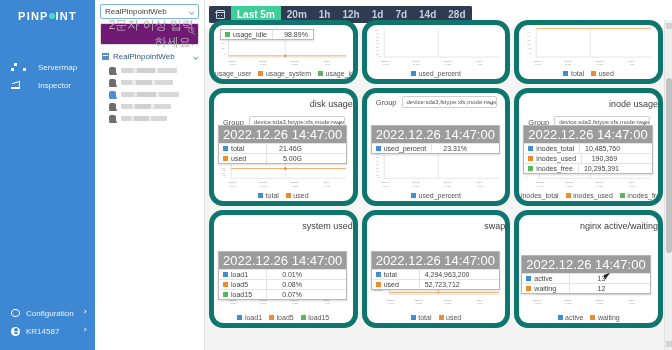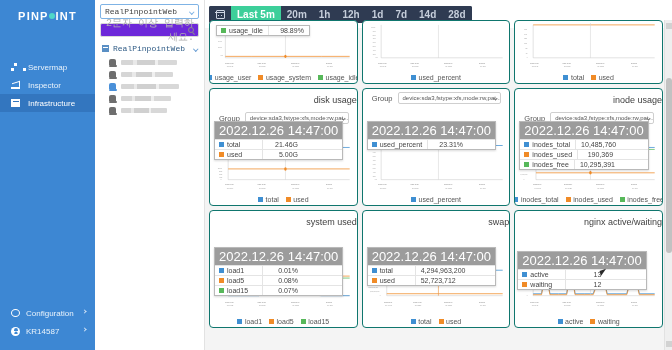--- a/index.html
+++ b/index.html
@@ -25,21 +25,21 @@
     letter-spacing:1px;
   }
   .logo-text { font-size:11px; font-weight:bold; color:#ffffff; letter-spacing:1.2px; }
   .logo-dot {
     display:inline-block; width:6px; height:6px; border-radius:50%;
     background:#4fd8c8; margin:0 0.5px; vertical-align:middle; position:relative; top:-1px;
   }
   .nav { margin-top:26px; }
   .nav-item {
     height:18px; display:flex; align-items:center; padding-left:11px;
-    font-size:8px; color:#e8f2fb; gap:8px;
+    font-size:8px; color:#e8f2fb; gap:18px;
   }
   .nav-item.active { background:#3376bf; color:#fff; }
   .nav-ico { width:9px; height:9px; display:inline-block; position:relative; flex:0 0 9px; }
   .ico-servermap::before, .ico-servermap::after {
     content:""; position:absolute; background:#fff;
   }
   .ico-servermap::before { width:3px;height:3px; left:3px; top:0; }
   .ico-servermap::after { width:9px;height:3px; left:0; top:5px;
      box-shadow:none; background:transparent;
      border-left:3px solid #fff; border-right:3px solid #fff; }
@@ -96,37 +96,36 @@
   .chev-r {
     position:absolute; right:9px; top:50%; margin-top:-3px;
     width:3px; height:3px; border-top:1.3px solid #cfe2f5; border-right:1.3px solid #cfe2f5;
     transform:rotate(45deg);
   }
 
   
   .agentpane {
     width:110px; flex:0 0 110px; background:#fff; height:350px;
     border-right:1px solid #e2e2e2;
-    font-family:Liberation Mono, monospace;
   }
   .appsel-wrap { padding:4px 5px 3px 5px; }
   .appsel {
     height:15px; border:1px solid #7fb3e5; border-radius:2px; background:#fff;
     display:flex; align-items:center; padding:0 4px; font-size:8px; color:#444;
     position:relative;
   }
   .appsel .chev-d {
     position:absolute; right:5px; top:5px;
     width:3.5px;height:3.5px; border-bottom:1.2px solid #7fb3e5; border-right:1.2px solid #7fb3e5;
     transform:rotate(45deg);
   }
   .srch-wrap { padding:1px 5px 4px 5px; }
   .srch {
-    height:14px; border:1px solid #d9d9d9; border-radius:2px; background:#6d28d9;
-    display:flex; align-items:center; padding:0 4px; font-size:10px; color:#b0b0b0;
+    height:22px; border:1px solid #d9d9d9; border-radius:2px; background:#701a75;
+    display:flex; align-items:center; padding:0 4px; font-size:12px; color:#b0b0b0;
     position:relative;
   }
   .srch-ico {
     position:absolute; right:4px; top:3px; width:6px;height:6px;
     border:1.2px solid #8c8c8c; border-radius:50%;
   }
   .srch-ico::after {
     content:""; position:absolute; right:-2px; bottom:-2px; width:3px;height:1.2px;
     background:#8c8c8c; transform:rotate(45deg);
   }
@@ -191,21 +190,21 @@
     border-top:1px solid #fff; border-bottom:1px solid #fff;
   }
   .pg-title { font-size:11px; font-weight:bold; color:#333; }
   .pg-beta { font-size:10px; font-style:italic; color:#4a90d9; }
 
   .grid {
     position:absolute; left:4px; top:20px; right:9px;
     display:grid; grid-template-columns:1fr 1fr 1fr; gap:4px;
   }
   .panel {
-    background:#fff; border:1px solid #0f766e; border-radius:4px;
+    background:#fff; border:5px solid #0f766e; border-radius:14px;
     height:118px; position:relative; overflow:hidden;
   }
   .panel.firstrow { height:64px; }
   .p-title {
     font-size:9px; color:#3f3f3f; padding:6px 0 0 9px; height:20px;
   }
   .p-group {
     display:flex; align-items:center; gap:5px; padding:1px 8px 0 9px; height:17px;
   }
   .p-group .lbl { font-size:7.5px; color:#555; }
@@ -270,24 +269,20 @@
       <span class="logo-text"><span>PINP</span><span class="logo-dot"></span><span>INT</span></span>
     </div>
     <div class="nav">
       <div class="nav-item">
         <span class="nav-ico ico-servermap"></span>
         <span>Servermap</span>
       </div>
       <div class="nav-item">
         <span class="nav-ico ico-inspector"></span>
         <span>Inspector</span>
-      </div>
-      <div class="nav-item active">
-        <span class="nav-ico ico-infra"></span>
-        <span>Infrastructure</span>
       </div>
     </div>
     <div class="bottom-nav">
       <div class="bottom-item">
         <span class="nav-ico ico-gear"></span>
         <span>Configuration</span>
         <span class="chev-r"></span>
       </div>
       <div class="bottom-item">
         <span class="nav-ico ico-user"></span>

